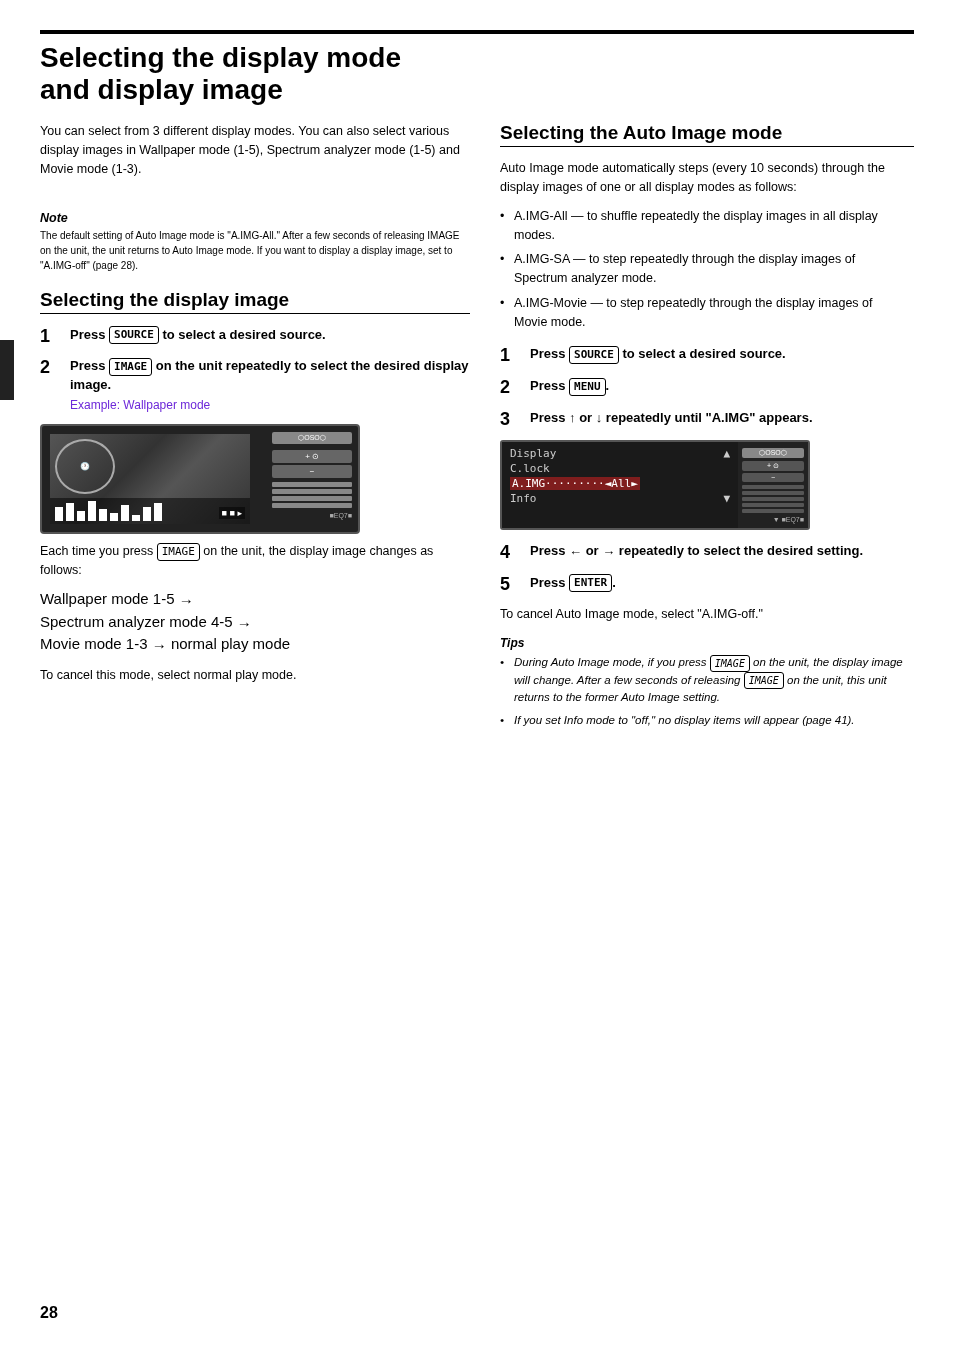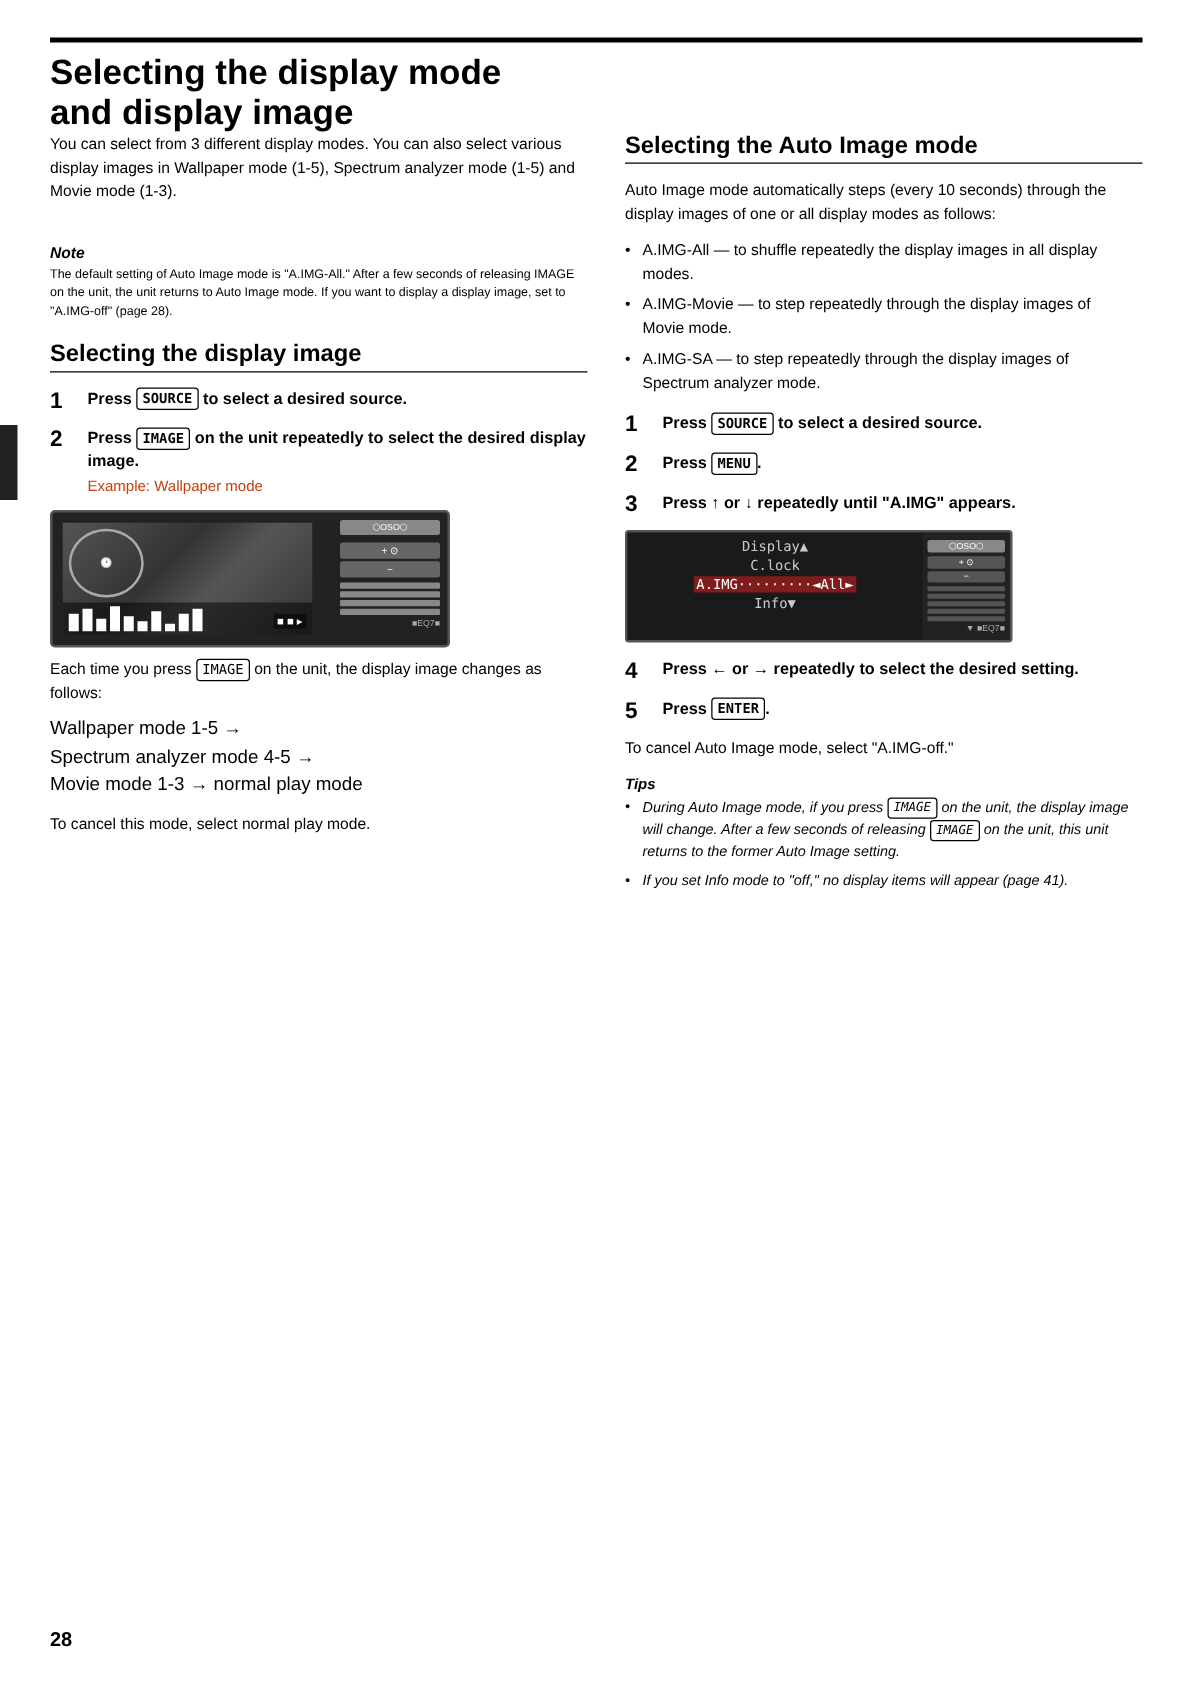--- a/index.html
+++ b/index.html
@@ -34,21 +34,21 @@
       width: 430px;
       flex-shrink: 0;
     }
     .right-col {
       flex: 1;
     }
     .page-title {
       font-size: 28px;
       font-weight: bold;
       line-height: 1.15;
-      margin-bottom: 0;
+      margin-bottom: 16px;
       border-top: 4px solid #000;
       padding-top: 8px;
     }
     .intro-text {
       font-size: 12.5px;
       line-height: 1.5;
       margin-bottom: 10px;
     }
     .note-label {
       font-style: italic;
@@ -94,21 +94,21 @@
       border-radius: 3px;
       padding: 0px 4px;
       font-size: 11px;
       font-family: monospace;
       vertical-align: middle;
       background: #fff;
     }
     .example-label {
       font-size: 12px;
       margin-top: 2px;
-      color: #c2410c;
+      color: #6d28d9;
     }
     .display-image {
       width: 320px;
       height: 110px;
       background: #222;
       border: 2px solid #555;
       border-radius: 4px;
       margin: 8px 0 8px 0;
       position: relative;
       overflow: hidden;
@@ -203,21 +203,21 @@
     .disp2-main {
       flex: 1;
       background: #1a1a1a;
       padding: 5px 8px;
       font-family: monospace;
       color: #ccc;
       font-size: 11px;
     }
     .disp2-row {
       display: flex;
-      justify-content: center;
+      justify-content: space-between;
       margin-bottom: 2px;
     }
     .disp2-highlight {
       background: #7f1d1d;
       color: #fff;
       padding: 0 2px;
     }
     .disp2-right {
       width: 70px;
       background: #222;
@@ -370,22 +370,22 @@
     </div>
 
     <div class="right-col">
 
       <div class="section-title">Selecting the Auto Image mode</div>
 
       <p class="intro-text">Auto Image mode automatically steps (every 10 seconds) through the display images of one or all display modes as follows:</p>
 
       <ul class="bullet-list">
         <li>A.IMG-All — to shuffle repeatedly the display images in all display modes.</li>
+        <li>A.IMG-SA — to step repeatedly through the display images of Spectrum analyzer mode.</li>
         <li>A.IMG-Movie — to step repeatedly through the display images of Movie mode.</li>
-        <li>A.IMG-SA — to step repeatedly through the display images of Spectrum analyzer mode.</li>
       </ul>
 
       <div class="step">
         <span class="step-num">1</span>
         <div class="step-content">
           <strong>Press <span class="btn-label">SOURCE</span> to select a desired source.</strong>
         </div>
       </div>
 
       <div class="step">

